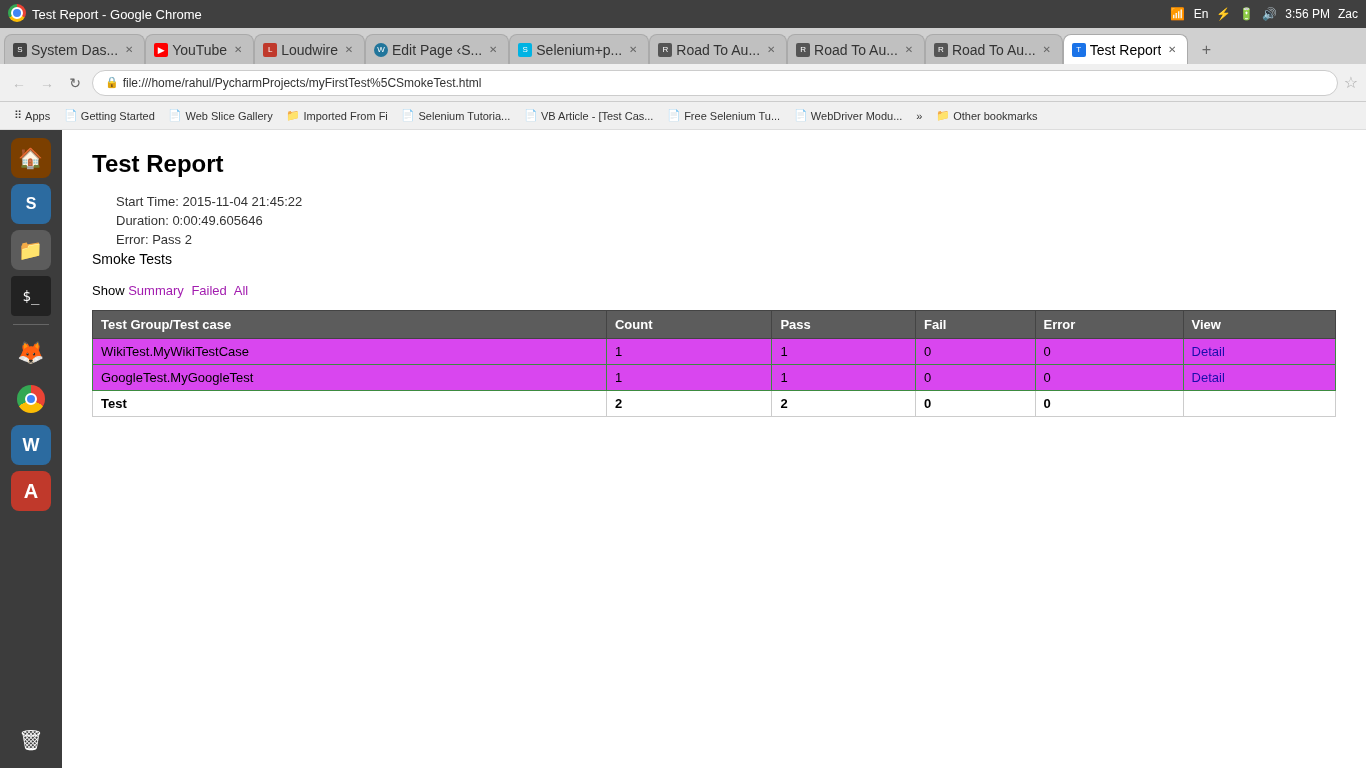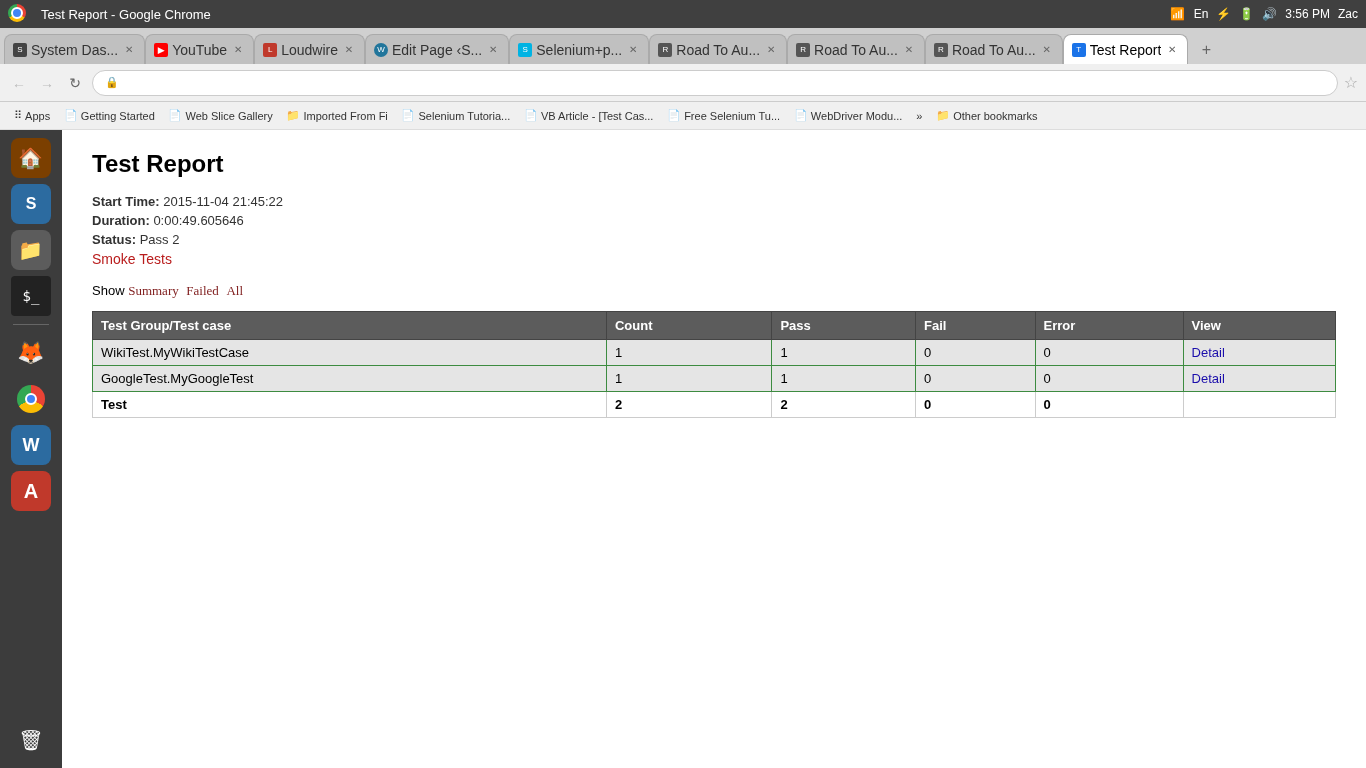--- a/index.html
+++ b/index.html
@@ -9,21 +9,21 @@
     .title-bar {
       background: #404040;
       color: #fff;
       height: 28px;
       display: flex;
       align-items: center;
       justify-content: space-between;
       padding: 0 8px;
       font-size: 13px;
     }
-    .title-bar-left { display: flex; align-items: center; gap: 15px; }
+    .title-bar-left { display: flex; align-items: center; gap: 6px; }
     .title-bar-right { display: flex; align-items: center; gap: 8px; font-size: 12px; }
     .chrome-icon { width: 18px; height: 18px; border-radius: 50%; background: conic-gradient(#ea4335 0 120deg, #fbbc05 120deg 240deg, #34a853 240deg 360deg); position: relative; display: inline-block; }
     .chrome-icon::after { content: ''; position: absolute; top: 50%; left: 50%; transform: translate(-50%,-50%); width: 8px; height: 8px; border-radius: 50%; background: #4285f4; border: 2px solid #fff; }
 
     
     .tab-bar {
       background: #d0d0d0;
       height: 36px;
       display: flex;
       align-items: flex-end;
@@ -159,57 +159,56 @@
       font-weight: bold;
       margin-bottom: 16px;
       color: #000;
     }
 
     .info-row {
       margin-bottom: 4px;
       font-size: 13px;
       color: #333;
     }
-    .info-label { font-weight: bold; }
+    .info-label { font-weight: normal; margin-left: 24px; }
 
     .section-title {
       margin-bottom: 16px;
       font-size: 14px;
-      color: #b91c1c;
+      color: #000000;
     }
 
     .show-links {
       margin-bottom: 12px;
       font-size: 13px;
     }
     .show-links a {
-      color: #7f1d1d;
+      color: #a21caf;
       text-decoration: none;
       margin-right: 4px;
-      font-family: Liberation Serif, serif;
     }
 
     
     .report-table {
       width: 100%;
       border-collapse: collapse;
       font-size: 13px;
     }
     .report-table th {
       background: #5c5c5c;
       color: #ffffff;
       padding: 6px 8px;
       text-align: left;
       border: 1px solid #444;
     }
     .report-table td {
       padding: 5px 8px;
       border: 1px solid #ccc;
     }
-    .report-table tr.pass-row { background: #e5e5e5; color: #000; }
+    .report-table tr.pass-row { background: #d946ef; color: #000; }
     .report-table tr.pass-row td { border-color: #3d8b40; }
     .report-table tr.total-row { background: #fff; font-weight: bold; }
     .detail-link { color: #1a0dab; text-decoration: none; }
 
     
     .fav-yt { background: #ff0000; border-radius: 2px; font-size: 9px; color: white; display: flex; align-items: center; justify-content: center; width: 14px; height: 14px; }
     .fav-wp { background: #21759b; border-radius: 50%; font-size: 8px; color: white; display: flex; align-items: center; justify-content: center; width: 14px; height: 14px; }
     .fav-se { background: #00b3e3; border-radius: 2px; font-size: 8px; color: white; display: flex; align-items: center; justify-content: center; width: 14px; height: 14px; }
     .fav-lw { background: #c0392b; border-radius: 2px; font-size: 8px; color: white; display: flex; align-items: center; justify-content: center; width: 14px; height: 14px; }
     .fav-sys { background: #444; border-radius: 2px; font-size: 8px; color: white; display: flex; align-items: center; justify-content: center; width: 14px; height: 14px; }
@@ -295,20 +294,21 @@
 
   <div style="width:28px;height:28px;display:flex;align-items:center;justify-content:center;cursor:pointer;color:#666;font-size:16px;margin-left:4px;">+</div>
 </div>
 
 <div class="address-bar">
   <button class="nav-btn disabled">←</button>
   <button class="nav-btn disabled">→</button>
   <button class="nav-btn">↻</button>
   <div class="address-input">
     <span class="address-lock">🔒</span>
+    <span class="address-text">file:///home/rahul/PycharmProjects/myFirstTest%5CSmokeTest.html</span>
   </div>
   <span class="star-btn">☆</span>
 </div>
 
 <div class="bookmarks-bar">
   <div class="bookmark-item">
     <span class="bookmark-icon">⠿</span>
     <span>Apps</span>
   </div>
   <div class="bookmark-item">
@@ -387,21 +387,21 @@
 
     <div class="info-row">
       <span class="info-label">Start Time: </span>
       <span>2015-11-04 21:45:22</span>
     </div>
     <div class="info-row">
       <span class="info-label">Duration: </span>
       <span>0:00:49.605646</span>
     </div>
     <div class="info-row">
-      <span class="info-label">Status: </span>
+      <span class="info-label">Error: </span>
       <span>Pass 2</span>
     </div>
 
     <div class="section-title">Smoke Tests</div>
 
     <div class="show-links">
       <span>Show</span>
       <a href="#">Summary</a>
       <a href="#">Failed</a>
       <a href="#">All</a>

